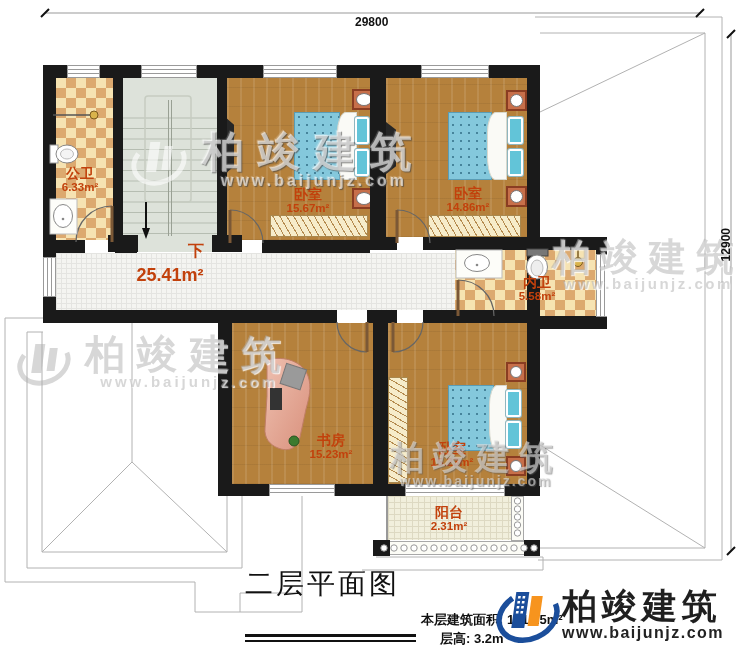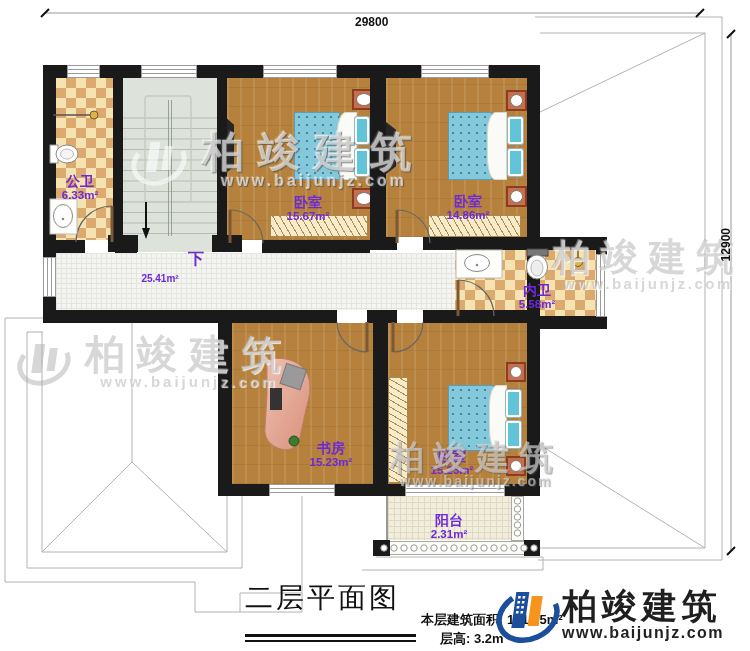--- a/index.html
+++ b/index.html
@@ -37,22 +37,22 @@
      border-radius:45% 0 0 40% / 30% 0 0 35%;}
   .pillow{position:absolute;z-index:3;background:#62c4d8;border:2px solid #fff;border-radius:2px;
      box-sizing:border-box;box-shadow:0 0 0 1px #8fb6bf;}
   .ns{position:absolute;z-index:3;background:#c76f4a;border:2px solid #8a3d22;box-sizing:border-box;}
   .ns::after{content:"";position:absolute;inset:2px;border-radius:50%;background:#fff;border:1px solid #777;}
   .ward{position:absolute;z-index:3;background-color:#f6ecca;border:1px solid #a9884e;box-sizing:border-box;
      background-image:repeating-linear-gradient(60deg,transparent 0 5px,#b48a4e 5px 6px);}
   .ward-v{position:absolute;z-index:3;background-color:#f6ecca;border:1px solid #a9884e;box-sizing:border-box;
      background-image:repeating-linear-gradient(30deg,transparent 0 5px,#b48a4e 5px 6px);}
   .rail{position:absolute;background:#fcfcf6;border:1px solid #a8a8a8;box-sizing:border-box;z-index:3;}
-  .rlabel{position:absolute;transform:translateX(-50%);text-align:center;color:#6d28d9;
-     font-weight:bold;white-space:nowrap;z-index:7;line-height:1.05;margin-top:8px;}
+  .rlabel{position:absolute;transform:translateX(-50%);text-align:center;color:#c2410c;
+     font-weight:bold;white-space:nowrap;z-index:7;line-height:1.05;}
   .rname{font-size:14px;}
   .rarea{font-size:11.5px;}
   .dim{position:absolute;font-size:12px;font-weight:bold;color:#111;z-index:9;white-space:nowrap;}
   .dim-v{writing-mode:vertical-rl;transform:rotate(180deg);}
   .wm{position:absolute;display:flex;align-items:center;gap:8px;z-index:8;pointer-events:none;white-space:nowrap;}
   .wm-cjk{font-weight:bold;line-height:1;}
   .wm-url{font-weight:bold;text-align:center;line-height:1;}
   .wm-light{color:rgba(255,255,255,0.60);text-shadow:1px 1px 1px rgba(70,70,70,0.65),-1px -1px 1px rgba(255,255,255,0.25);}
   .wm-gray{color:rgba(172,172,172,0.48);text-shadow:1px 1px 1px rgba(255,255,255,0.85);}
   .wm-pale{color:rgba(225,225,225,0.60);text-shadow:1px 1px 1px rgba(90,90,90,0.5);}
@@ -260,21 +260,21 @@
     <div class="rname">卧室</div>
       <div class="rarea">14.86m²</div>
   </div>
   <div class="rlabel" style="left:537px;top:275px">
     <div class="rname">内卫</div>
       <div class="rarea">5.58m²</div>
   </div>
   <div class="rlabel" style="left:196px;top:243px;font-size:16px">
     <span>下</span>
   </div>
-  <div class="rlabel" style="left:160px;top:266px;font-size:10px">
+  <div class="rlabel" style="left:170px;top:266px;font-size:18px">
     <span>25.41m²</span>
   </div>
   <div class="rlabel" style="left:331px;top:433px">
     <div class="rname">书房</div>
       <div class="rarea">15.23m²</div>
   </div>
   <div class="rlabel" style="left:452px;top:441px">
     <div class="rname">卧室</div>
       <div class="rarea">15.23m²</div>
   </div>
@@ -314,21 +314,21 @@
       <div class="wm-url" style="font-size:15px;letter-spacing:3px">www.baijunjz.com</div>
       </div>
   </div>
   <div class="wm wm-pale" style="left:390px;top:440px">
     <div class="wm-text">
         <div class="wm-cjk" style="font-size:34px;letter-spacing:9px">柏竣建筑</div>
       <div class="wm-url" style="font-size:14px;letter-spacing:2px">www.baijunjz.com</div>
       </div>
   </div>
 
-  <div class="tb t-title" style="left:245px;top:579px">二层平面图</div>
+  <div class="tb t-title" style="left:245px;top:565px">二层平面图</div>
   <div class="uline" style="left:245px;top:634px;width:171px;height:3px"></div>
   <div class="uline" style="left:245px;top:640px;width:171px;height:1.5px"></div>
   <div class="tb t-small" style="left:421px;top:611px">
     <span>本层建筑面积:</span>
     <span>121.25m²</span>
   </div>
   <div class="tb t-small" style="left:440px;top:630px">
     <span>层高:</span>
     <span>3.2m</span>
   </div>

